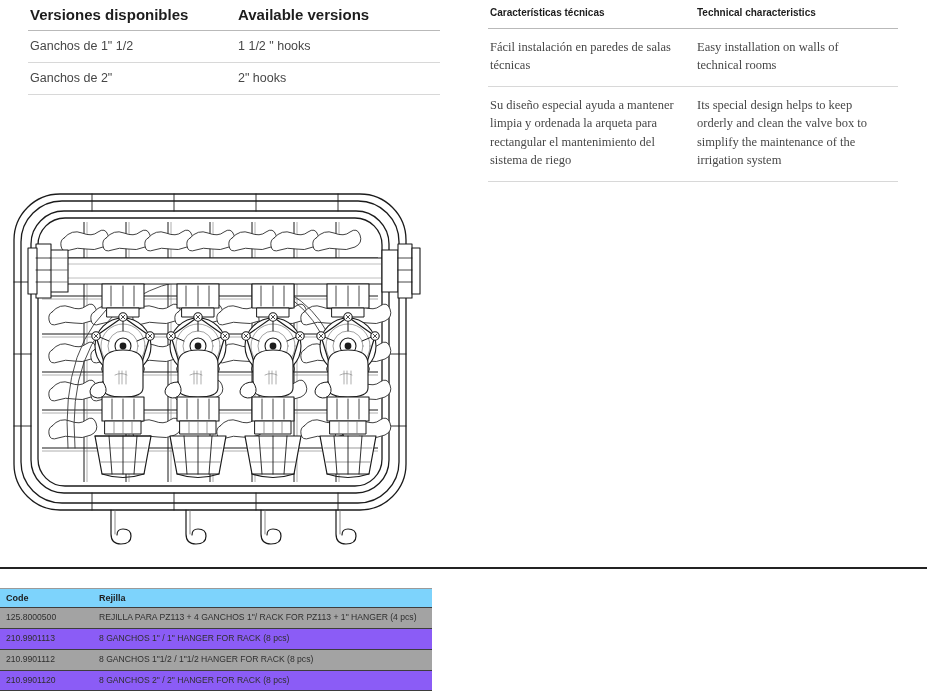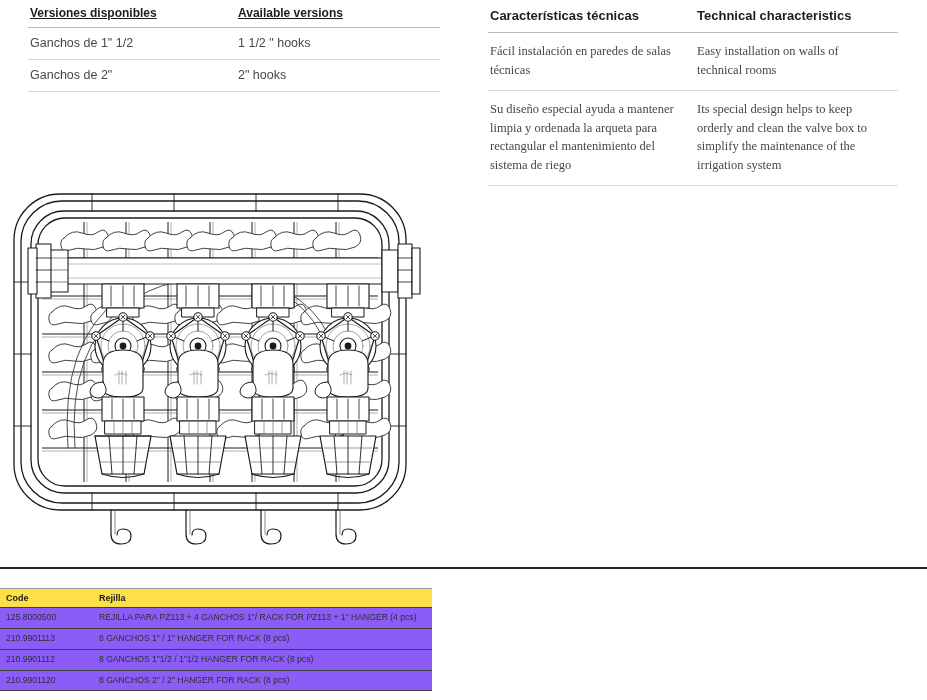--- a/index.html
+++ b/index.html
@@ -43,34 +43,34 @@
     border-bottom: 1px solid #d8d8d8;
   }
 
   
   #versions-table {
     left: 28px;
     top: 6px;
     width: 412px;
     font-size: 12.5px;
   }
-  #versions-table th { font-size: 12px; text-decoration: underline; }
+  #versions-table th { font-size: 15px; }
   #versions-table col.c1 { width: 208px; }
   #versions-table col.c2 { width: 204px; }
   #versions-table td { padding-top: 8px; padding-bottom: 9px; }
 
   
   #characteristics-table {
     left: 488px;
     top: 6px;
     width: 410px;
     font-size: 12.5px;
     line-height: 1.48;
   }
-  #characteristics-table th { font-size: 13px; margin-top: 16px; }
+  #characteristics-table th { font-size: 10px; margin-top: 16px; }
   #characteristics-table col.c1 { width: 207px; }
   #characteristics-table col.c2 { width: 203px; }
   #characteristics-table td { padding-top: 9px; padding-bottom: 11px; font-family: Liberation Serif, serif; }
 
   
   #section-divider {
     position: absolute;
     left: 0;
     top: 567px;
     width: 927px;
@@ -84,38 +84,38 @@
     left: 0;
     top: 588px;
     width: 432px;
     border-collapse: collapse;
     table-layout: fixed;
     font-size: 8.6px;
   }
   #order-table col.code { width: 93px; }
   #order-table col.model { width: 339px; }
   #order-table th {
-    background: #fde047;
+    background: #7dd3fc;
     text-align: left;
     font-weight: 700;
     color: #1d1d1d;
     font-size: 9px;
     padding: 4px 4px 4px 6px;
     border-top: 1px solid #9a9a9a;
     border-bottom: 1.4px solid #3d3d3d;
   }
   #order-table td {
     color: #2f2f2f;
     padding: 4px 6px 4px 6px;
     vertical-align: middle;
     border-bottom: 1.2px solid #3d3d3d;
     line-height: 1.38;
   }
   #order-table tbody tr.shaded td { background: #8b5cf6; }
-  #order-table tbody tr.plain td { background: #8b5cf6; }
+  #order-table tbody tr.plain td { background: #a3a3a3; }
   #order-table td.model { }
 
   
   #product-illustration {
     position: absolute;
     left: 6px;
     top: 186px;
     width: 440px;
     height: 370px;
   }

